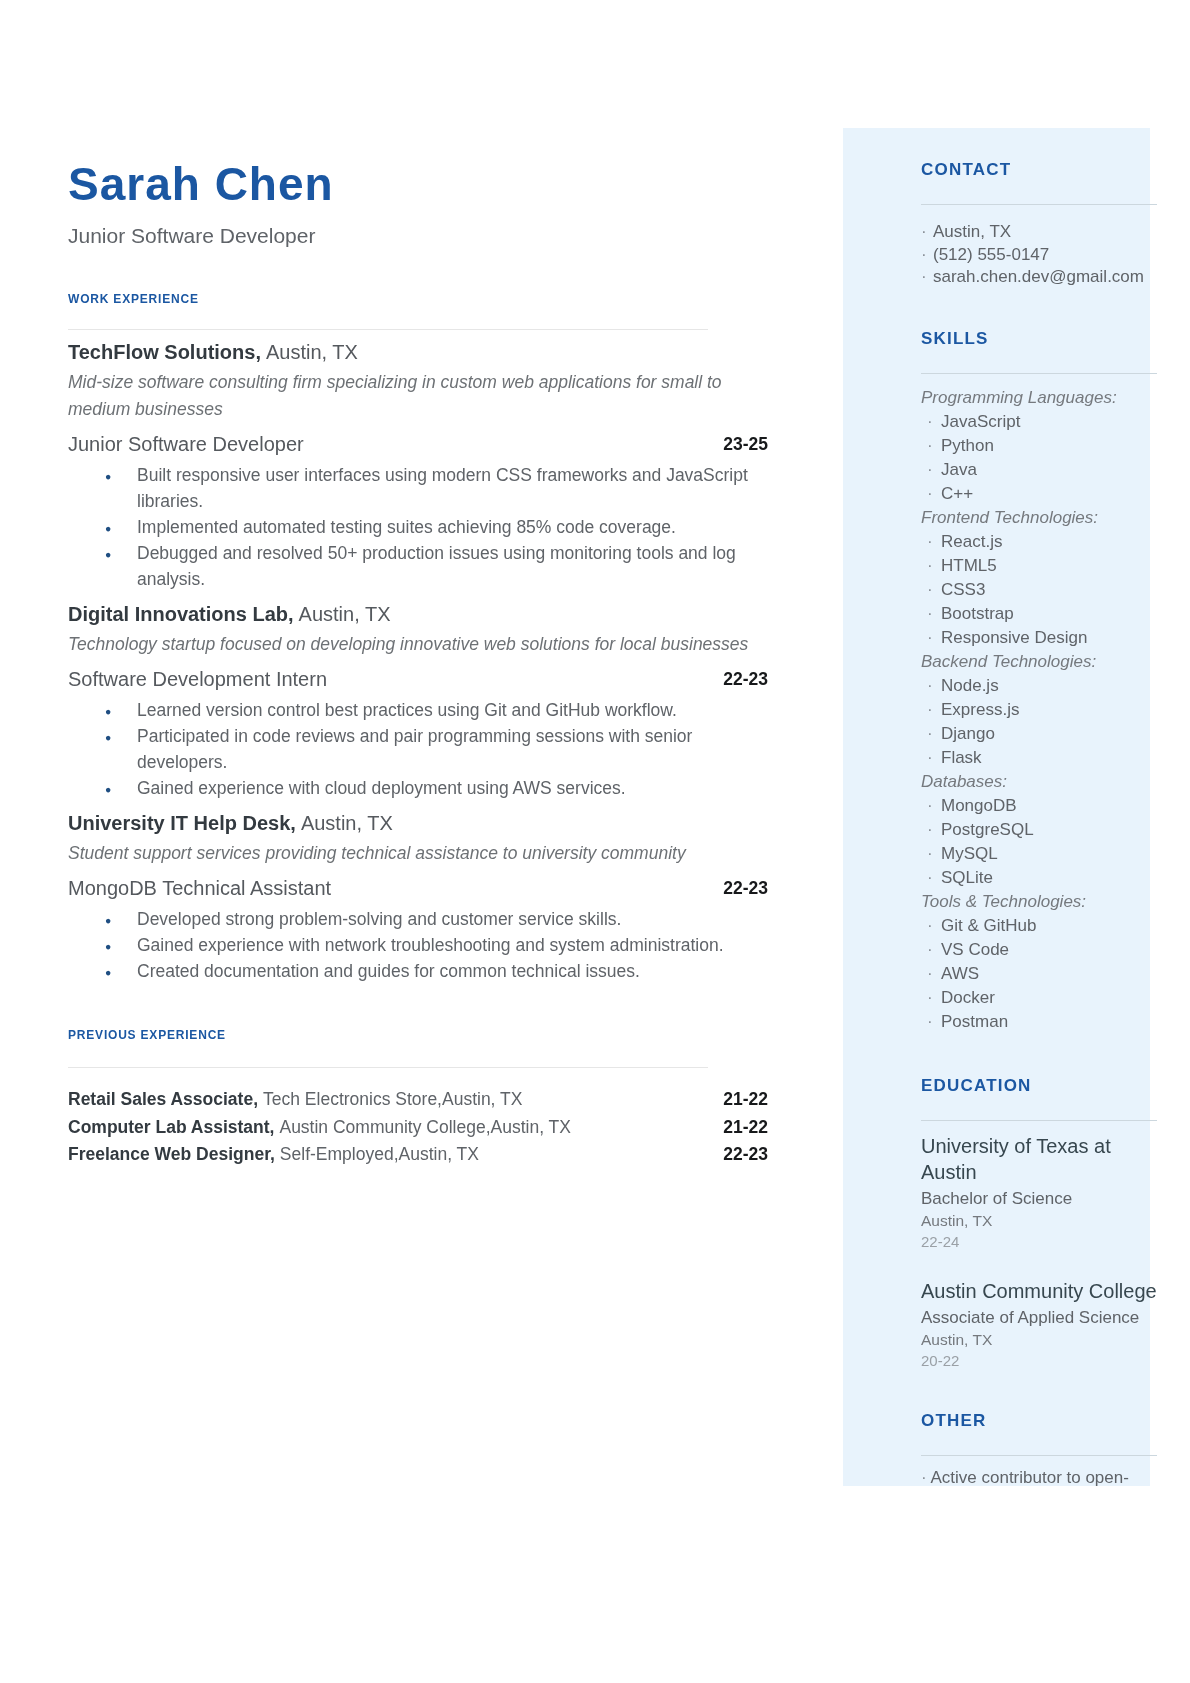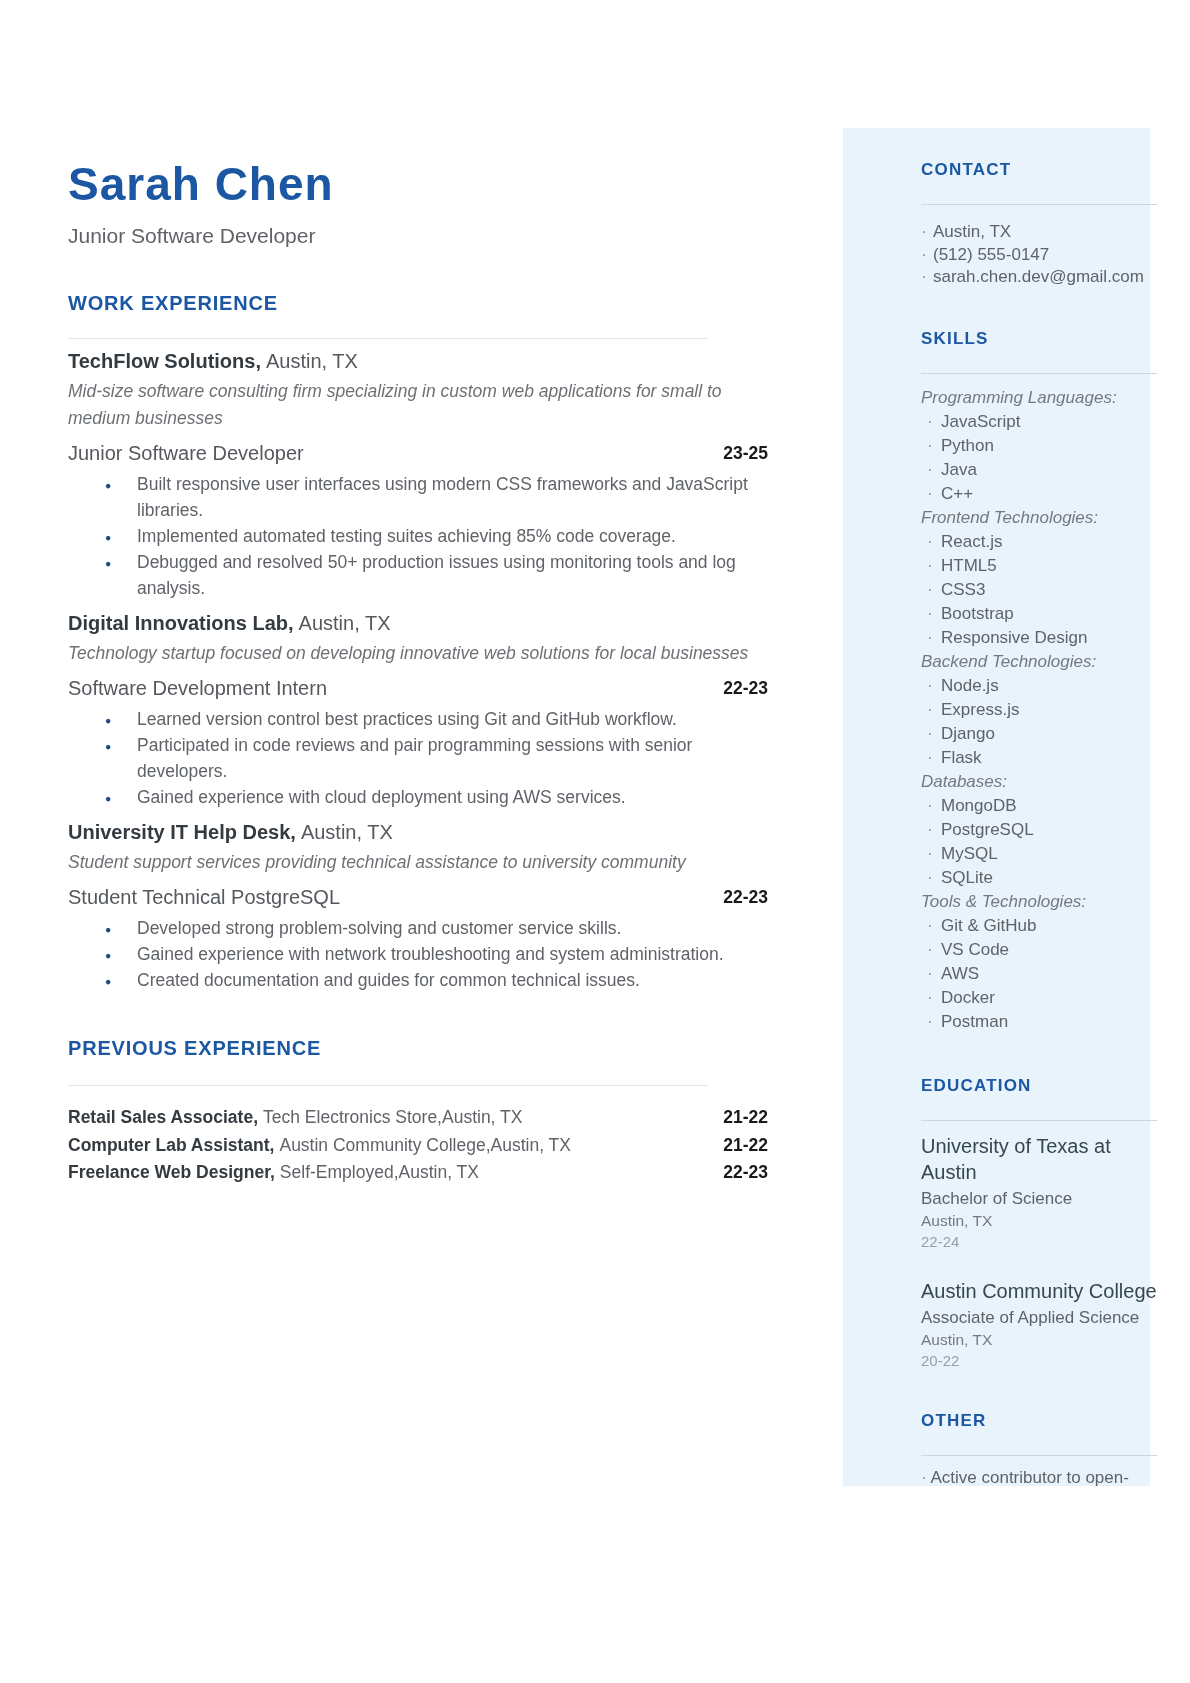--- a/index.html
+++ b/index.html
@@ -3,21 +3,21 @@
 <meta charset="utf-8">
 <style>
   * { margin:0; padding:0; box-sizing:border-box; }
   body { background:#ffffff; font-family:"Liberation Sans","DejaVu Sans",sans-serif; }
   .page { position:relative; width:1190px; height:1486px; background:#ffffff; overflow:hidden; }
 
   
   .main { position:absolute; left:68px; top:0; width:700px; }
   .name { margin-top:160px; font-size:46px; font-weight:700; letter-spacing:1px; color:#1b57a2; line-height:1.05; }
   .subtitle { margin-top:16px; font-size:21px; color:#5f6368; }
-  .sec-h { margin-top:44px; font-size:20px; font-weight:700; letter-spacing:0.8px; color:#1b57a2; }
+  .sec-h { margin-top:44px; font-size:12px; font-weight:700; letter-spacing:0.8px; color:#1b57a2; }
   .rule { border:none; border-top:1px solid #e6e6e6; width:640px; margin-top:23px; }
   .rule.prev { margin-top:25px; }
 
   .company { margin-top:10px; font-size:20px; line-height:25px; }
   .company .c-name { font-weight:700; color:#333a40; margin-right:5px; }
   .company .c-loc { color:#55595e; }
   .desc { margin-top:4px; width:720px; font-size:17.5px; font-style:italic; color:#6d7175; line-height:27px; }
   .role-row { margin-top:9px; display:flex; justify-content:space-between; align-items:flex-start; width:700px; }
   .role-title { font-size:20px; color:#55595e; line-height:24px; }
   .role-dates { font-size:17.5px; font-weight:600; color:#17191b; line-height:24px; }
@@ -99,21 +99,21 @@
       <li>Learned version control best practices using Git and GitHub workflow.</li>
       <li>Participated in code reviews and pair programming sessions with senior developers.</li>
       <li>Gained experience with cloud deployment using AWS services.</li>
     </ul>
 
     <div class="company">
       <span class="c-name">University IT Help Desk,</span><span class="c-loc">Austin, TX</span>
     </div>
     <div class="desc">Student support services providing technical assistance to university community</div>
     <div class="role-row">
-      <span class="role-title">Student Technical PostgreSQL</span>
+      <span class="role-title">MongoDB Technical Assistant</span>
       <span class="role-dates">22-23</span>
     </div>
     <ul class="bullets">
       <li>Developed strong problem-solving and customer service skills.</li>
       <li>Gained experience with network troubleshooting and system administration.</li>
       <li>Created documentation and guides for common technical issues.</li>
     </ul>
 
     <div class="sec-h">PREVIOUS EXPERIENCE</div>
     <hr class="rule prev">

